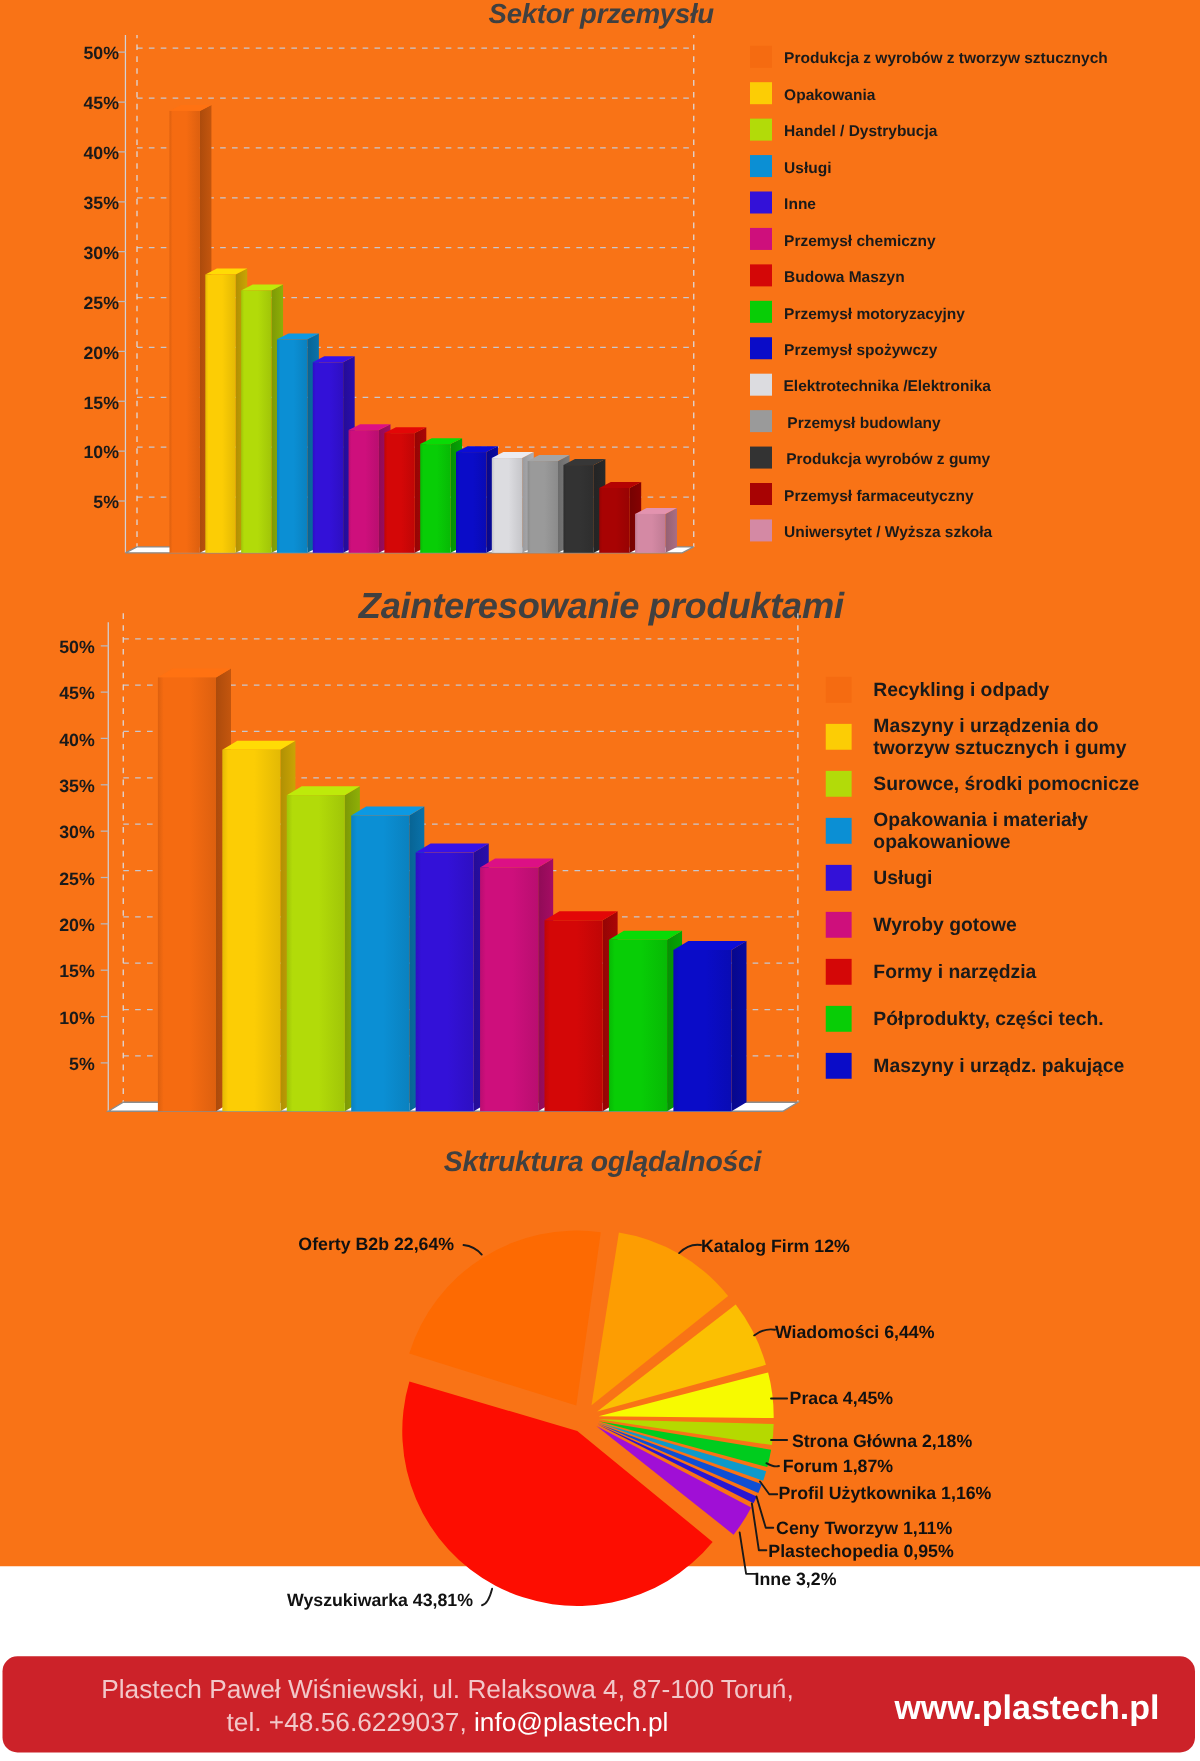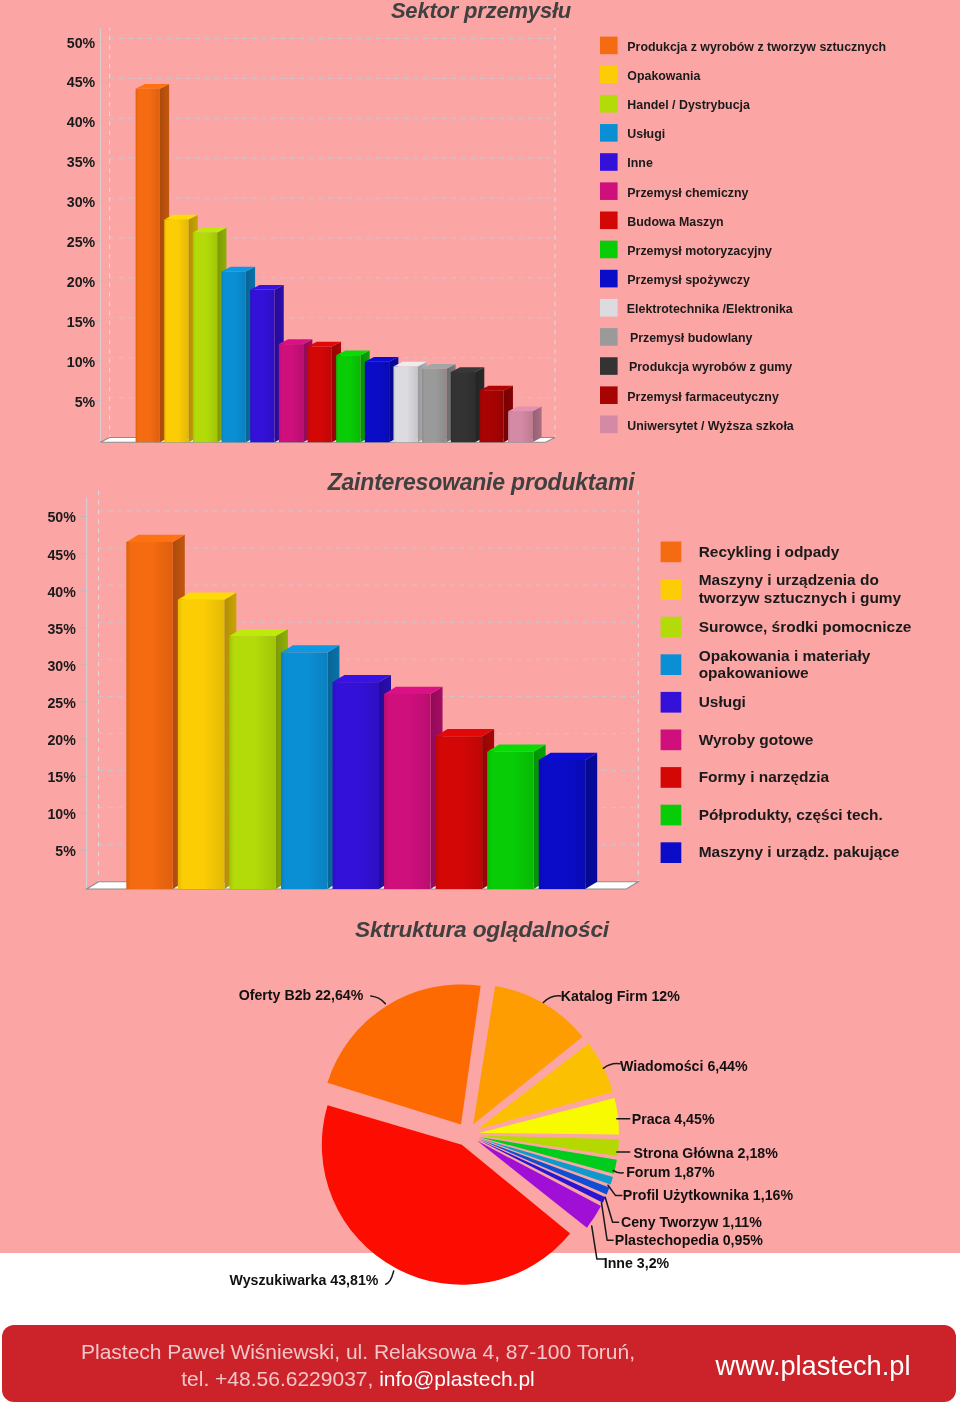--- a/index.html
+++ b/index.html
@@ -1,28 +1,28 @@
 <!DOCTYPE html>
 <html><head>
 <meta charset="utf-8">
 <style>
   html,body{margin:0;padding:0;background:#fff;}
   body{width:960px;height:1409px;font-family:"Liberation Sans",sans-serif;overflow:hidden;}
-  .page{position:relative;width:960px;height:1253px;background:#fca5a5;}
+  .page{position:relative;width:960px;height:1253px;background:#f97316;}
   .chart-title{position:absolute;font-style:italic;font-weight:700;color:#404040;letter-spacing:-0.2px;white-space:nowrap;}
   svg{display:block;}
   .axis-label{font-family:"Liberation Sans",sans-serif;font-weight:700;fill:#1a1a1a;}
   .legend-label{font-family:"Liberation Sans",sans-serif;font-weight:700;fill:#1a1a1a;}
   .pie-label{font-family:"Liberation Sans",sans-serif;font-weight:700;fill:#111;}
   .footer{position:absolute;left:2px;width:954px;top:1325px;height:77px;
           background:#cc2229;border-radius:12px;}
   .footer-addr{position:absolute;left:76px;top:13px;width:560px;color:#f2c7c9;
                text-align:center;font-size:21px;line-height:27px;white-space:nowrap;}
   .footer-addr b{color:#fff;font-weight:400;}
-  .footer-url{position:absolute;left:713.5px;top:25px;color:#fff;font-weight:400;
+  .footer-url{position:absolute;left:713.5px;top:25px;color:#fff;font-weight:700;
               font-size:27.2px;}
 </style>
 </head>
 <body>
 
 <div class="page">
 
   <div class="chart-title" id="t1" style="left:1px;top:-2.5px;width:960px;text-align:center;font-size:22px;">Sektor przemysłu</div>
   <svg id="chart1" width="960" height="455" viewBox="0 0 960 455" style="position:absolute;left:0;top:28px;">
       <g>
@@ -298,21 +298,21 @@
         <text x="629.9" y="314.3" font-size="12.4" class="legend-label"> Przemysł budowlany</text>
         <rect x="600" y="329.25" width="17.6" height="17.6" fill="#333333"></rect>
         <text x="629" y="343.45" font-size="12.4" class="legend-label"> Produkcja wyrobów z gumy</text>
         <rect x="600" y="358.4" width="17.6" height="17.6" fill="#a80303"></rect>
         <text x="627.3" y="372.59999999999997" font-size="12.4" class="legend-label">Przemysł farmaceutyczny</text>
         <rect x="600" y="387.55" width="17.6" height="17.6" fill="#d489a4"></rect>
         <text x="627.3" y="401.75" font-size="12.4" class="legend-label">Uniwersytet / Wyższa szkoła</text>
       </g>
     </svg>
 
-  <div class="chart-title" style="left:1px;top:469px;width:960px;text-align:center;font-size:23px;">Zainteresowanie produktami</div>
+  <div class="chart-title" style="left:1px;top:469px;width:960px;text-align:center;font-size:29px;">Zainteresowanie produktami</div>
   <svg id="chart2" width="960" height="430" viewBox="0 0 960 430" style="position:absolute;left:0;top:470px;">
       <g>
         <line x1="98.6" y1="374.72" x2="638.3000000000001" y2="374.72" stroke="#c7c7cf" stroke-width="1" stroke-dasharray="4.5 5"></line>
         <line x1="98.6" y1="337.64" x2="638.3000000000001" y2="337.64" stroke="#c7c7cf" stroke-width="1" stroke-dasharray="4.5 5"></line>
         <line x1="98.6" y1="300.56" x2="638.3000000000001" y2="300.56" stroke="#c7c7cf" stroke-width="1" stroke-dasharray="4.5 5"></line>
         <line x1="98.6" y1="263.48" x2="638.3000000000001" y2="263.48" stroke="#c7c7cf" stroke-width="1" stroke-dasharray="4.5 5"></line>
         <line x1="98.6" y1="226.4" x2="638.3000000000001" y2="226.4" stroke="#c7c7cf" stroke-width="1" stroke-dasharray="4.5 5"></line>
         <line x1="98.6" y1="189.32" x2="638.3000000000001" y2="189.32" stroke="#c7c7cf" stroke-width="1" stroke-dasharray="4.5 5"></line>
         <line x1="98.6" y1="152.24" x2="638.3000000000001" y2="152.24" stroke="#c7c7cf" stroke-width="1" stroke-dasharray="4.5 5"></line>
         <line x1="98.6" y1="115.16000000000003" x2="638.3000000000001" y2="115.16000000000003" stroke="#c7c7cf" stroke-width="1" stroke-dasharray="4.5 5"></line>

